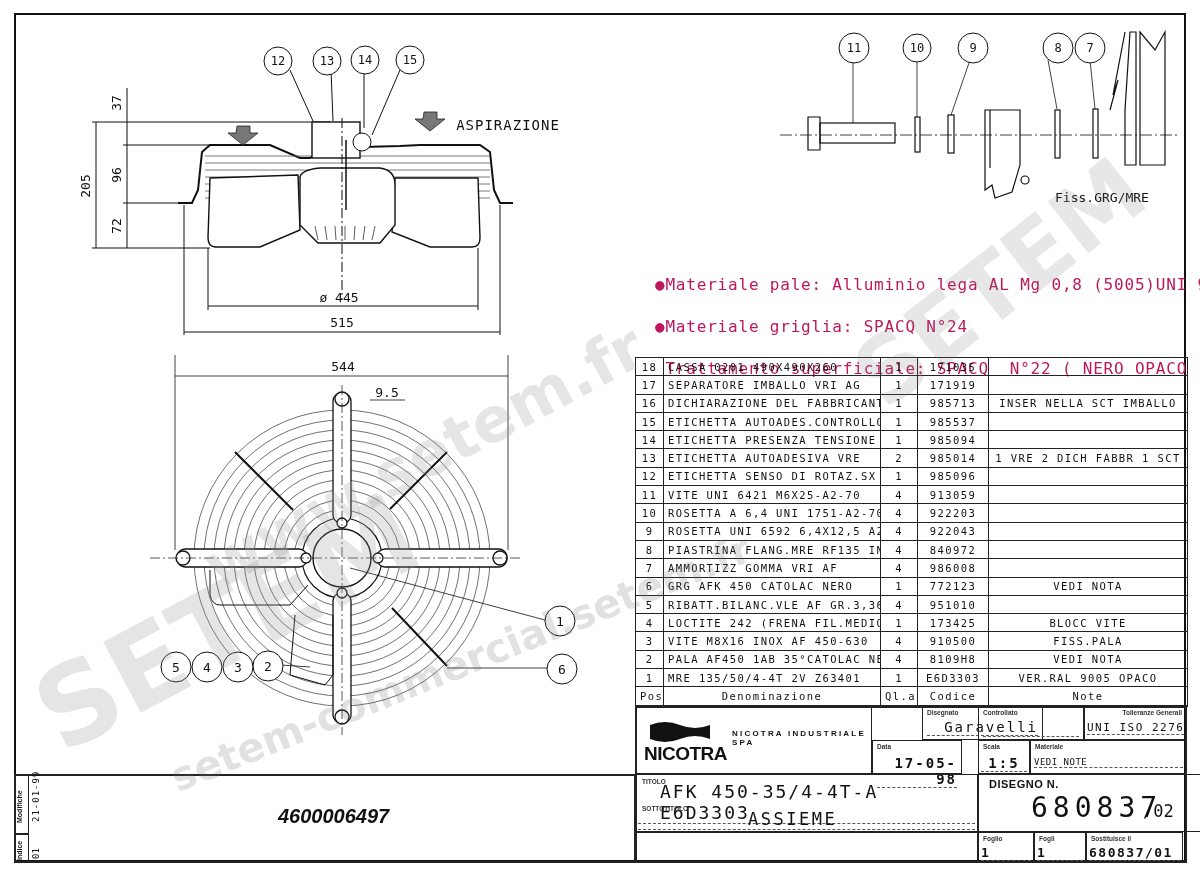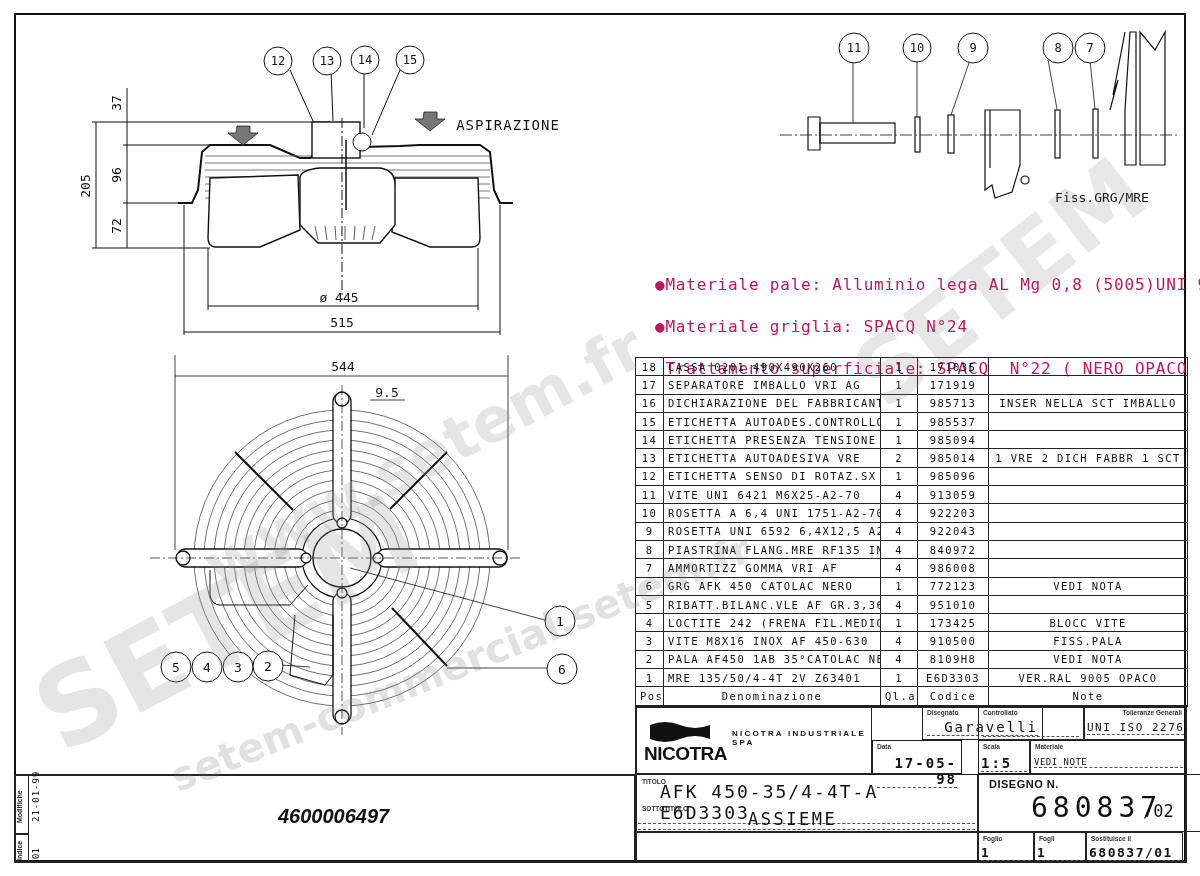--- a/index.html
+++ b/index.html
@@ -397,21 +397,21 @@
   <div class="lbl" style="right:4px;top:2px">Tolleranze Generali</div>
   <div class="val dash" style="left:2px;top:14px;font-size:11px;white-space:nowrap;letter-spacing:1.5px;">UNI ISO 22768/v</div>
 </div>
 
 <div class="tb" style="left:872px;top:740px;width:90px;height:34px;">
   <div class="lbl" style="left:4px;top:2px">Data</div>
   <div class="val dash" style="left:4px;right:4px;top:14px;text-align:right;font-size:14px;font-weight:bold;">17-05-98</div>
 </div>
 <div class="tb" style="left:978px;top:740px;width:52px;height:34px;">
   <div class="lbl" style="left:4px;top:2px">Scala</div>
-  <div class="val dash" style="left:2px;right:2px;top:14px;text-align:left;font-size:14px;font-weight:bold;">1:5</div>
+  <div class="val dash" style="left:2px;right:2px;top:14px;text-align:center;font-size:14px;font-weight:bold;">1:5</div>
 </div>
 <div class="tb" style="left:1030px;top:740px;width:157px;height:34px;">
   <div class="lbl" style="left:4px;top:2px">Materiale</div>
   <div class="val dash" style="left:3px;right:3px;top:16px;font-size:9px;letter-spacing:0.5px;">VEDI NOTE</div>
 </div>
 
 <div class="tb" style="left:635px;top:774px;width:343px;height:58px;">
   <div class="lbl" style="left:6px;top:3px">TITOLO</div>
   <div class="val dash" style="left:2px;right:2px;top:6px;padding-left:22px;font-size:18px;letter-spacing:2px;">AFK 450-35/4-4T-A E6D3303</div>
   <div class="lbl" style="left:6px;top:30px">SOTTOTITOLO</div>

